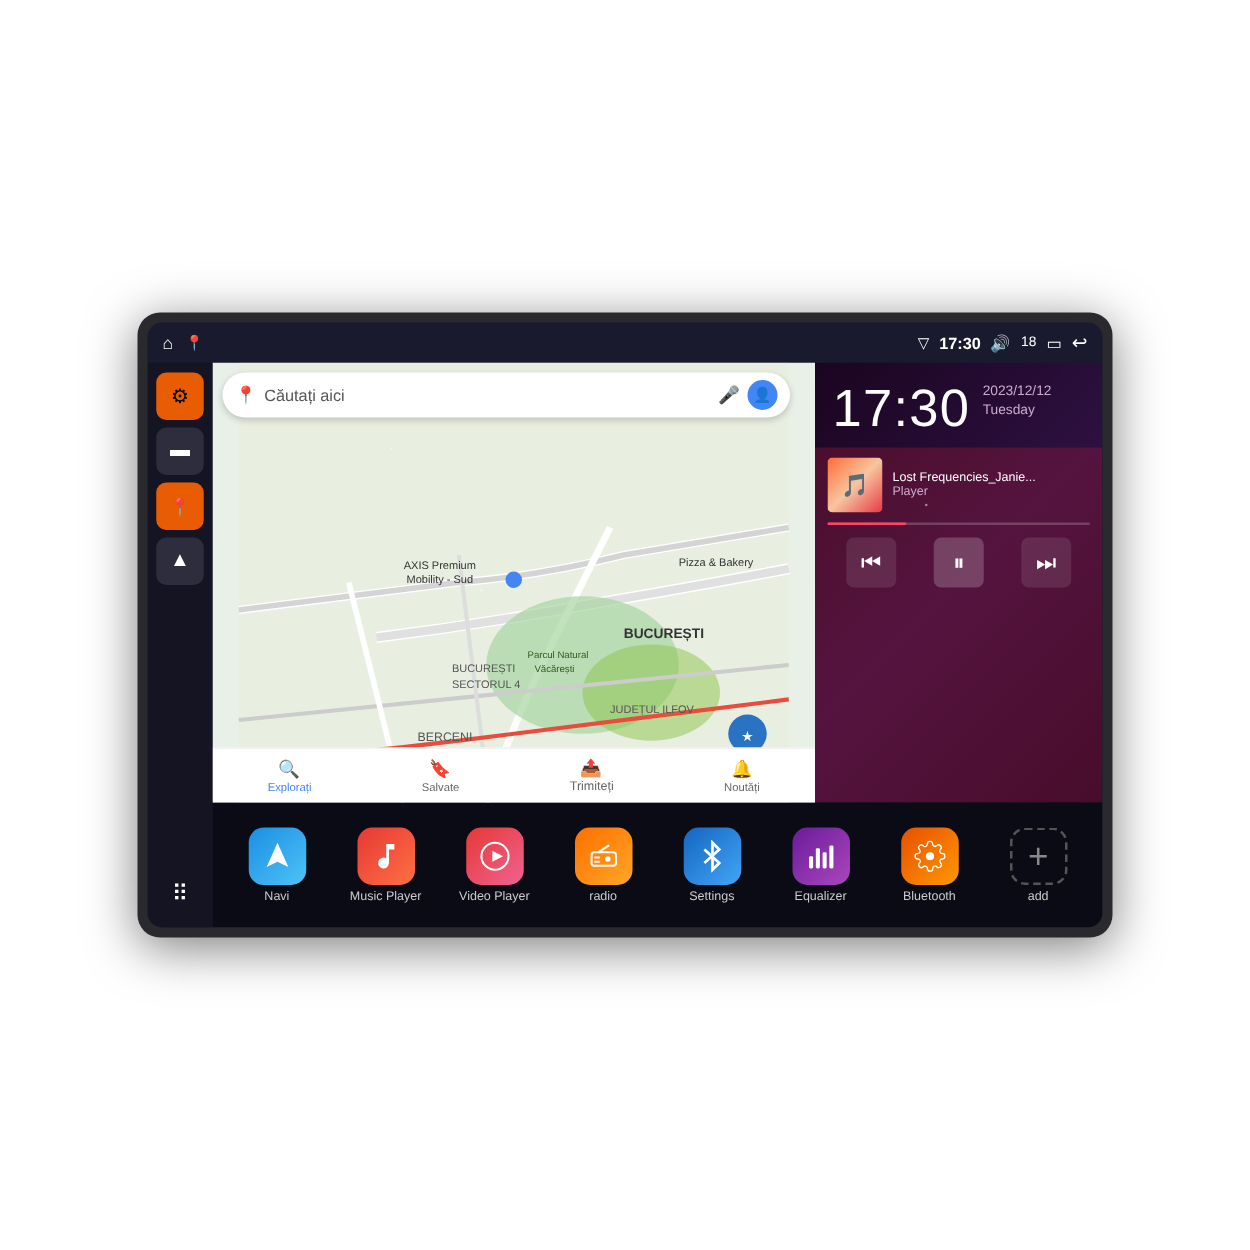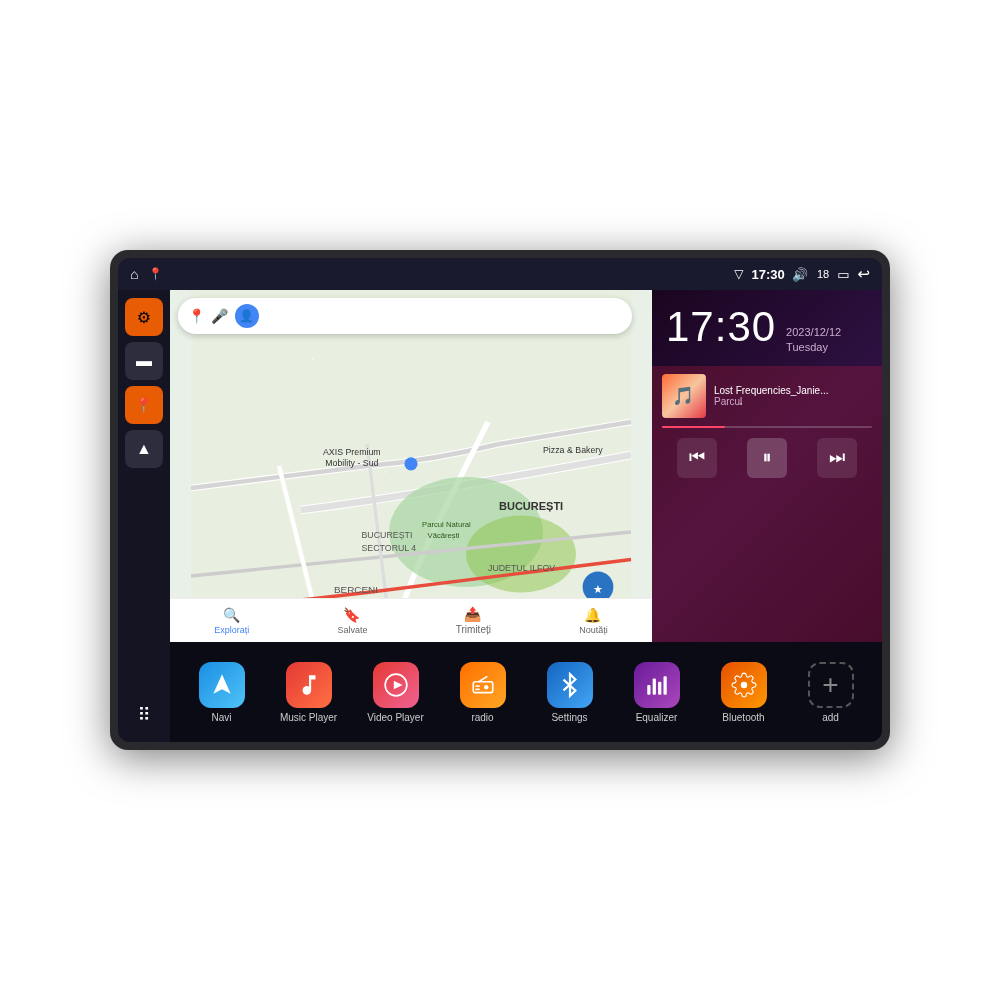--- a/index.html
+++ b/index.html
@@ -191,21 +191,21 @@
       font-size: 42px;
       font-weight: 300;
       color: #ffffff;
       line-height: 1;
       letter-spacing: 1px;
     }
     .clock-date {
       display: flex;
       flex-direction: column;
       justify-content: center;
-      margin-top: 19px;
+      margin-top: 0;
     }
     .clock-date-text {
       font-size: 11px;
       color: #ccaacc;
       line-height: 1.4;
     }
 
     
     .music-section {
       flex: 1;
@@ -425,20 +425,21 @@
               <circle cx="200" cy="158" r="6" fill="#4285f4"></circle>
               <text x="120" y="150" font-size="8" fill="#333" font-family="Arial">AXIS Premium</text>
               <text x="122" y="160" font-size="8" fill="#333" font-family="Arial">Mobility - Sud</text>
               <text x="320" y="148" font-size="8" fill="#333" font-family="Arial">Pizza &amp; Bakery</text>
 
               <text x="20" y="310" font-size="9" fill="#999" font-family="Arial">Google</text>
             </svg>
 
             <div class="map-search-bar">
               <span class="map-pin-icon">📍</span>
+              <span class="map-search-text">Căutați aici</span>
               <span class="map-mic-icon">🎤</span>
               <div class="map-user-icon">
                 <span style="font-size:12px">👤</span>
               </div>
             </div>
 
             <div class="map-bottom-bar">
               <div class="map-tab">
                 <span class="map-tab-icon">🔍</span>
                 <span style="font-size:9px;color:#4285f4">Explorați</span>
@@ -476,21 +477,21 @@
               </div>
             </div>
 
             <div class="music-section">
               <div class="music-info">
                 <div class="album-art">
                   <div class="album-art-inner">🎵</div>
                 </div>
                 <div class="music-details">
                   <div class="music-title">Lost Frequencies_Janie...</div>
-                  <div class="music-artist">Parcul</div>
+                  <div class="music-artist">Player</div>
                 </div>
               </div>
               <div class="music-progress">
                 <div class="music-progress-fill"></div>
               </div>
               <div class="music-controls">
                 <div class="ctrl-btn">⏮</div>
                 <div class="ctrl-btn" style="background:rgba(255,255,255,0.2);">⏸</div>
                 <div class="ctrl-btn">⏭</div>
               </div>

